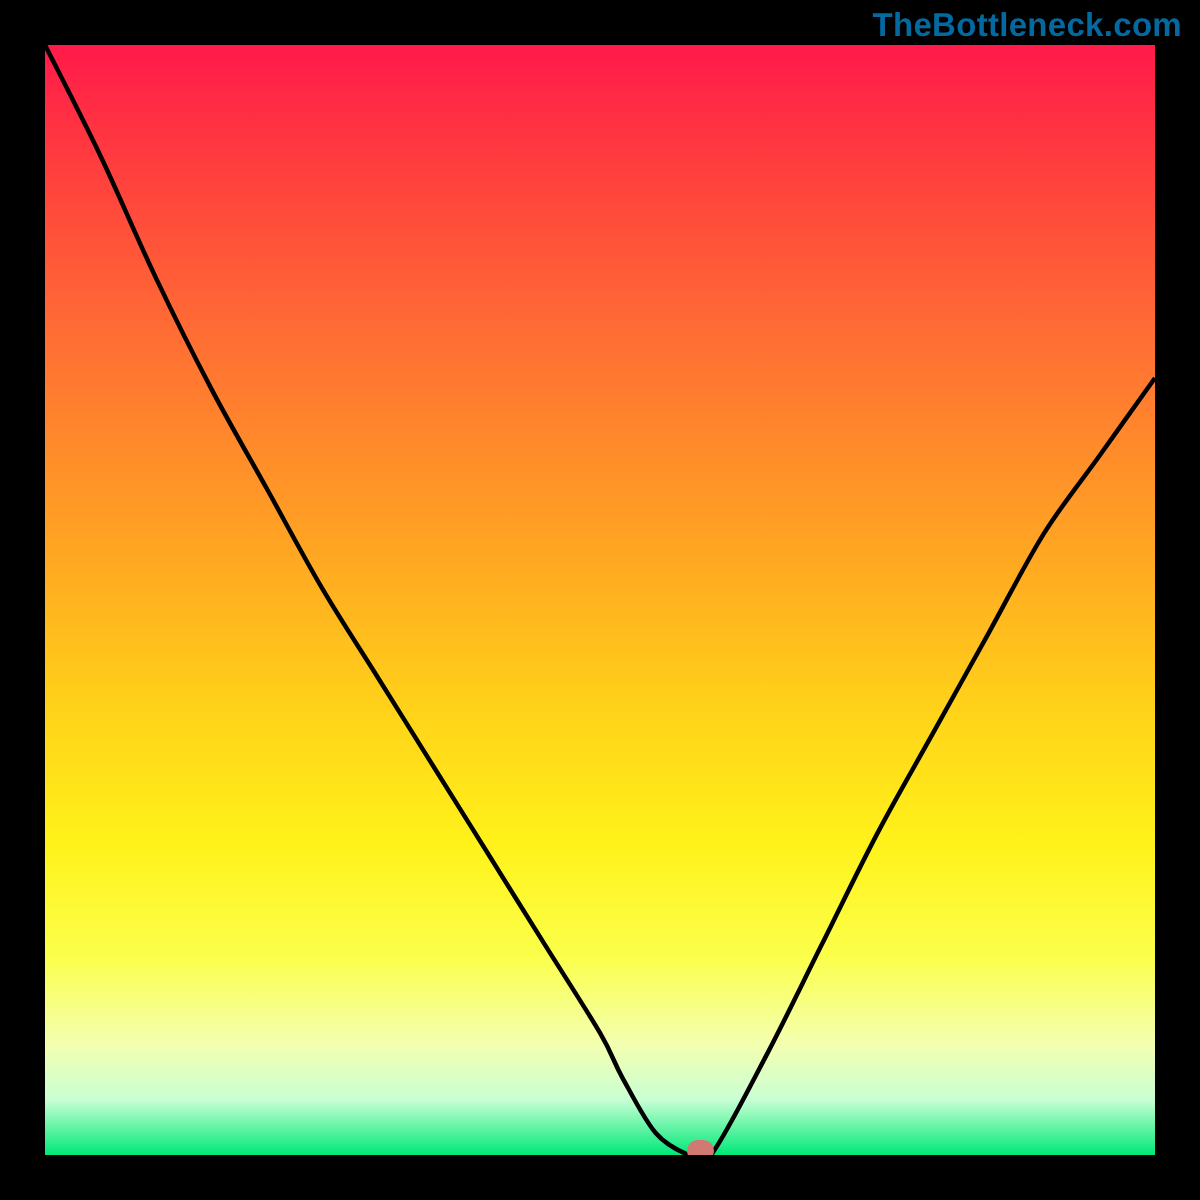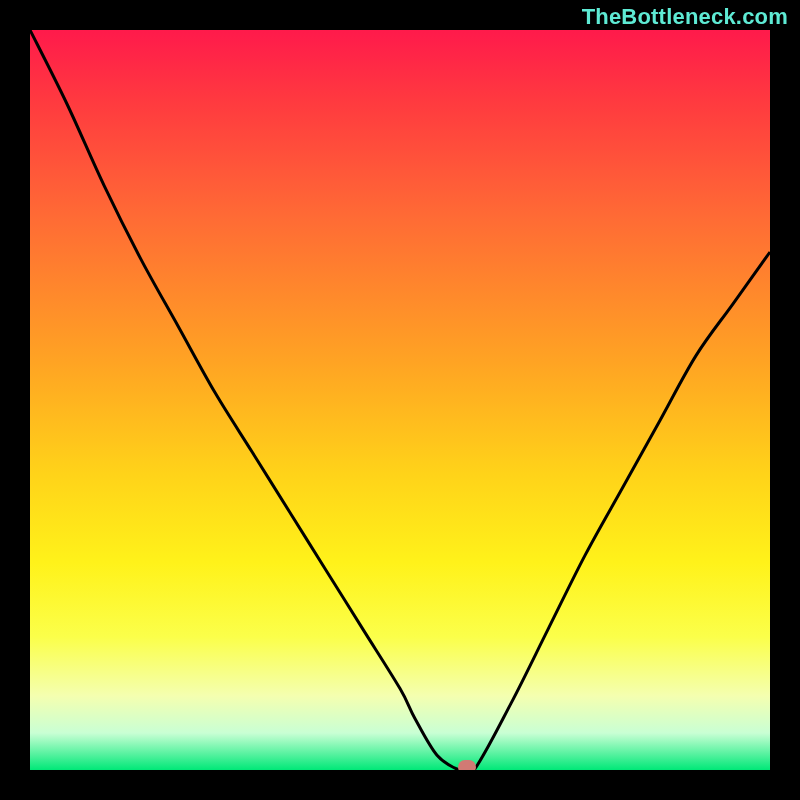--- a/index.html
+++ b/index.html
@@ -10,21 +10,21 @@
     height: 800px;
     background: #000;
   }
   .watermark {
     position: absolute;
     top: 4px;
     right: 12px;
     font-family: Arial, Helvetica, sans-serif;
     font-size: 22px;
     font-weight: bold;
-    color: #5eead4;
+    color: #0369a1;
     letter-spacing: 0.2px;
     z-index: 10;
   }
   .plot-area {
     position: absolute;
     left: 30px;
     top: 30px;
     width: 740px;
     height: 740px;
     overflow: hidden;

